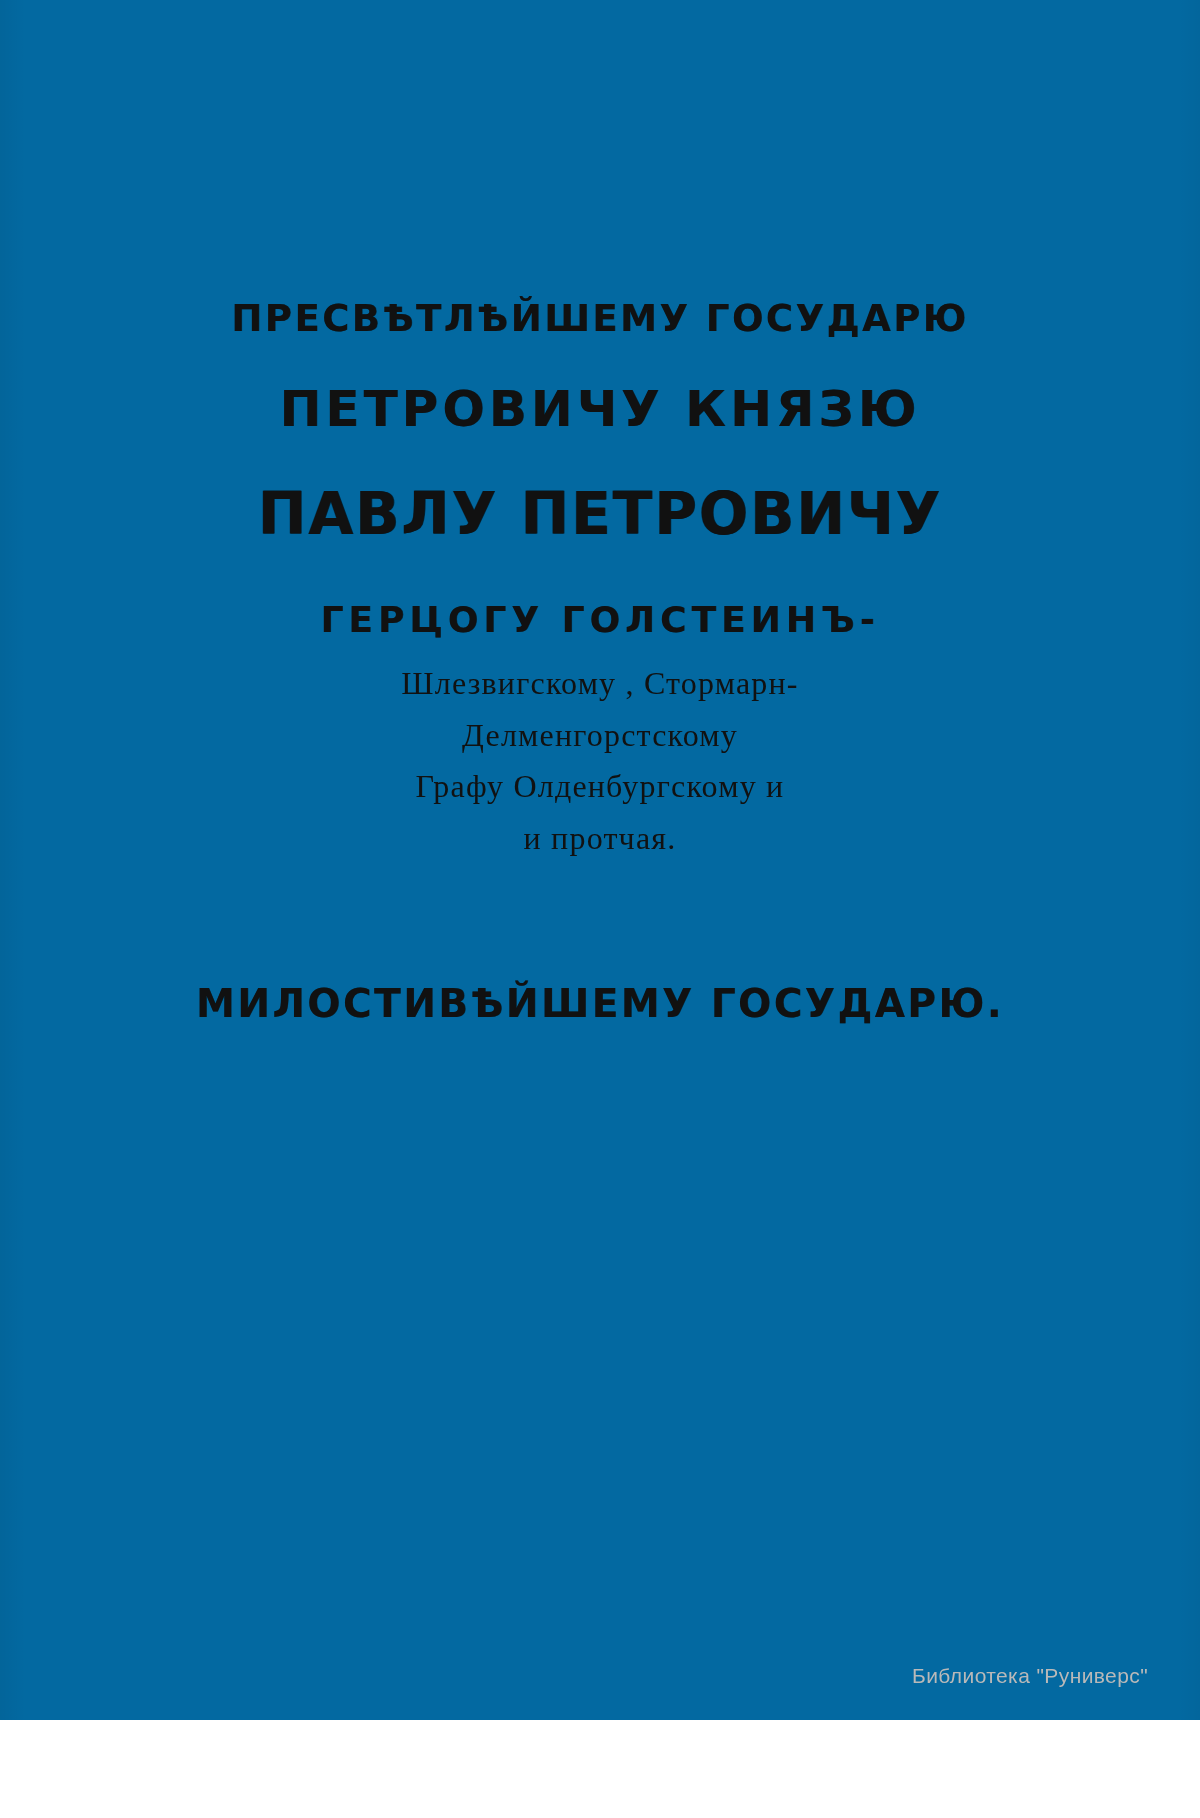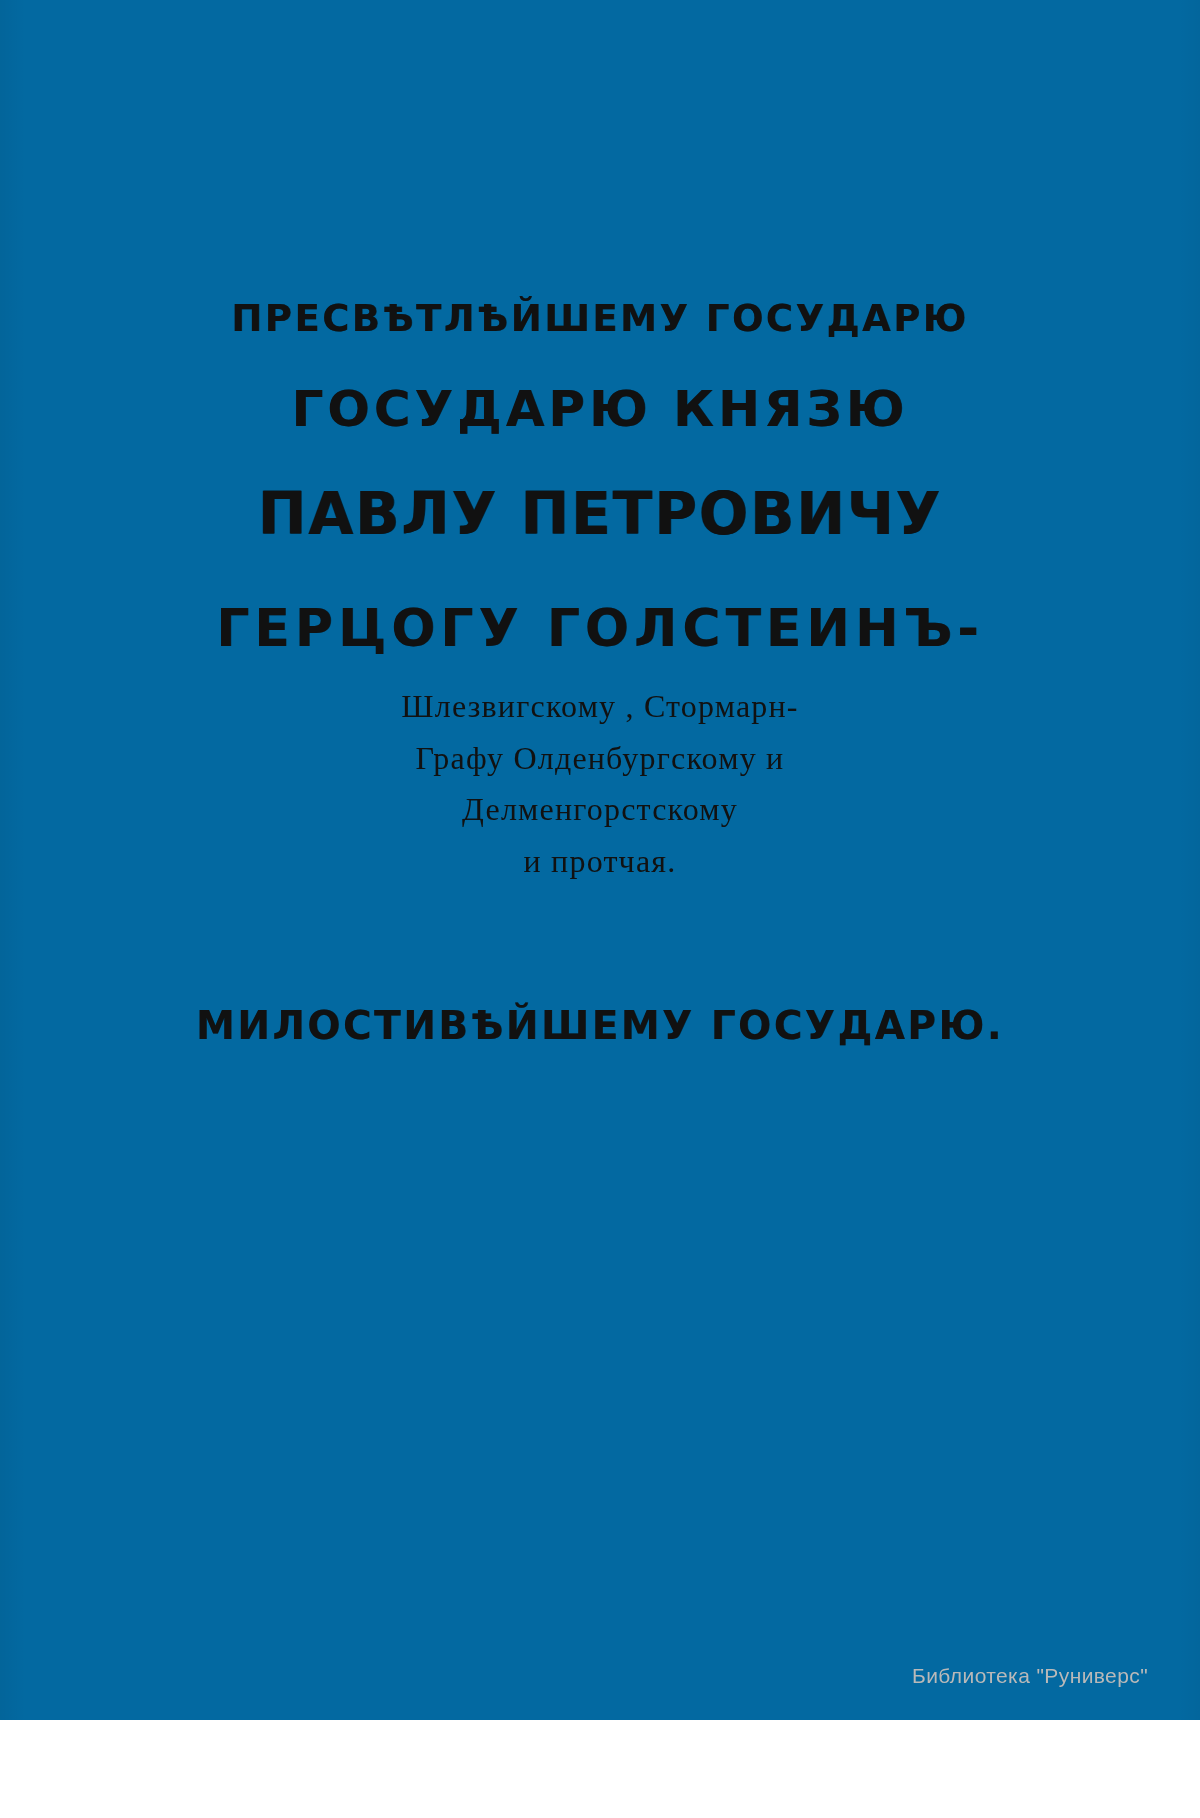--- a/index.html
+++ b/index.html
@@ -87,25 +87,25 @@
     font-weight: 700;
     letter-spacing: 2px;
     line-height: 1.0;
     margin-bottom: 58px;
     text-shadow: 0.8px 0 0 rgba(0,0,0,0.65), -0.4px 0 0 rgba(0,0,0,0.35);
   }
 
   
   .l-gertsogu {
     font-family: "DejaVu Sans", sans-serif;
-    font-size: 52px;
+    font-size: 36px;
     font-weight: 700;
     letter-spacing: 5px;
     line-height: 1.05;
-    margin-bottom: 26px;
+    margin-bottom: 20px;
     text-shadow: 0.5px 0 0 rgba(0,0,0,0.5);
   }
 
   
   .l-body {
     font-family: "Liberation Serif", serif;
     font-size: 32px;
     font-weight: 400;
     letter-spacing: 1.2px;
     line-height: 1.55;
@@ -136,32 +136,32 @@
 </style>
 </head>
 <body>
 
 <div class="page">
 
   <div class="text-block">
 
     <span class="line l-presvetl">ПРЕСВѢТЛѢЙШЕМУ ГОСУДАРЮ</span>
 
-    <span class="line l-velikomu">ГОСУДАРЮ КНЯЗЮ</span>
+    <span class="line l-velikomu">ПЕТРОВИЧУ КНЯЗЮ</span>
 
     <span class="line l-pavlu">ПАВЛУ ПЕТРОВИЧУ</span>
 
     <span class="line l-gertsogu">ГЕРЦОГУ ГОЛСТЕИНЪ-</span>
 
     <span class="line l-body">Шлезвигскому , Стормарн-</span>
 
 
+    <span class="line l-body">Делменгорстскому</span>
+
     <span class="line l-body">Графу Олденбургскому и</span>
-
-    <span class="line l-body">Делменгорстскому</span>
 
     <span class="line l-body">и протчая.</span>
 
     <span class="line l-milost">МИЛОСТИВѢЙШЕМУ ГОСУДАРЮ.</span>
 
   </div>
 
   <div class="watermark">Библиотека "Руниверс"</div>
 
 </div>

